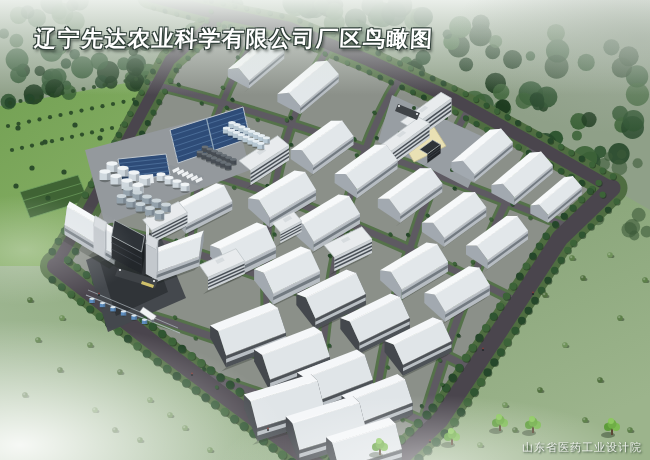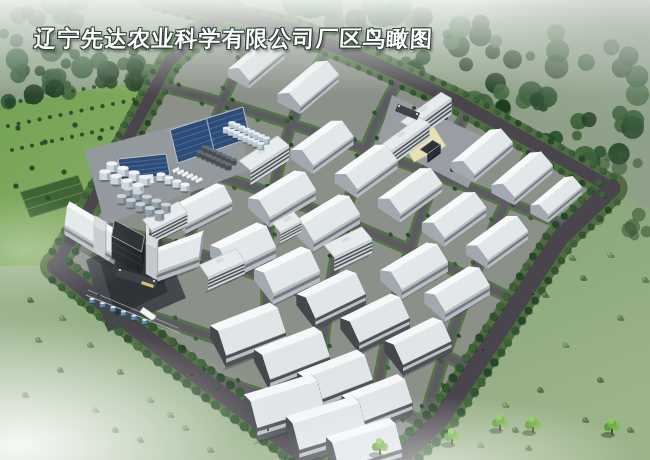--- a/index.html
+++ b/index.html
@@ -1993,13 +1993,14 @@
       </g>
       <g>
         <rect x="0" y="0" width="650" height="95" fill="url(#gTop)"></rect>
         <ellipse cx="640" cy="40" rx="190" ry="95" fill="url(#gG)"></ellipse>
         <ellipse cx="20" cy="445" rx="270" ry="125" fill="url(#gW)"></ellipse>
         <ellipse cx="430" cy="465" rx="210" ry="70" fill="url(#gW2)"></ellipse>
         <ellipse cx="25" cy="250" rx="110" ry="55" fill="url(#gW2)" opacity="0.6"></ellipse>
       </g>
     </svg>
   <div class="title">辽宁先达农业科学有限公司厂区鸟瞰图</div>
+  <div class="watermark">山东省医药工业设计院</div>
 </div>
 
 </body></html>

